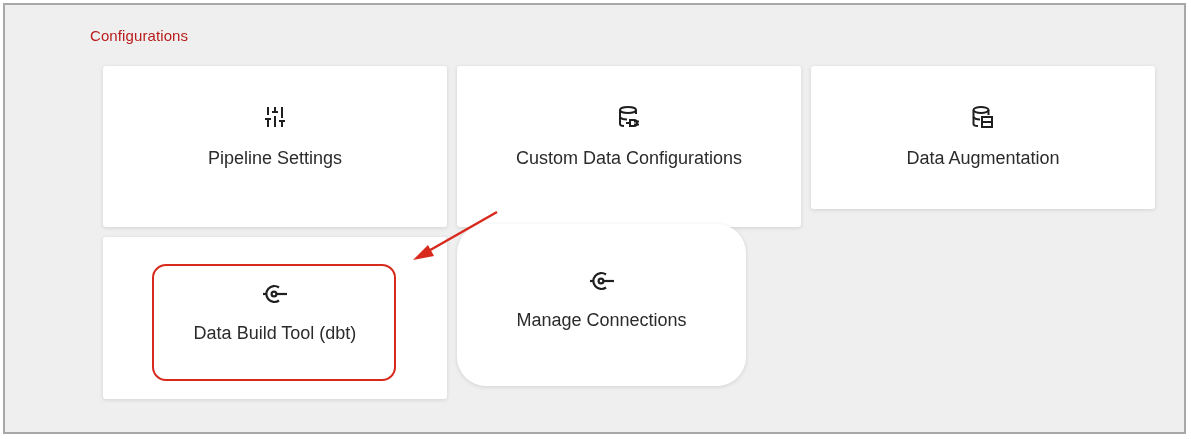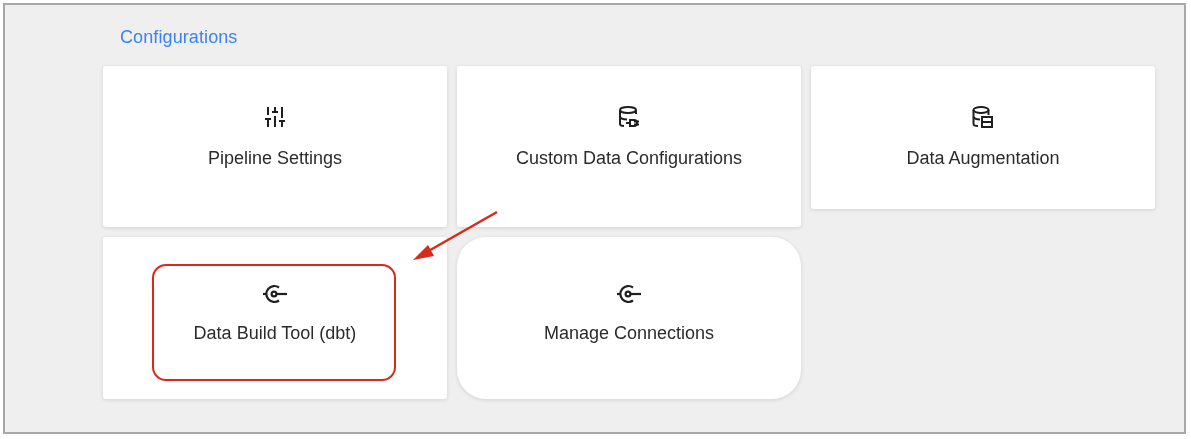--- a/index.html
+++ b/index.html
@@ -6,22 +6,22 @@
   body {
     width: 1191px; height: 439px; background: #ffffff;
     font-family: "Liberation Sans", "DejaVu Sans", sans-serif;
     position: relative; overflow: hidden;
   }
   .frame {
     position: absolute; left: 3px; top: 3px; width: 1183px; height: 431px;
     background: #efefef; border: 2px solid #a8a8a8; box-sizing: border-box;
   }
   .section-title {
-    position: absolute; left: 120px; top: 27px;
-    font-size: 18px; color: #3b82f6; letter-spacing: 0.1px;
+    position: absolute; left: 90px; top: 27px;
+    font-size: 15px; color: #b91c1c; letter-spacing: 0.1px;
   }
   .card {
     position: absolute; background: #ffffff; border-radius: 3px;
     box-shadow: 0 1px 4px rgba(0,0,0,0.12);
     display: flex; flex-direction: column; align-items: center;
     cursor: pointer;
   }
   .card .icon { margin-top: 38px; width: 26px; height: 26px; display: flex; align-items: center; justify-content: center; }
   .card .label { margin-top: 18px; font-size: 18px; color: #2b2b2b; }
   .highlight {
@@ -90,21 +90,21 @@
     <svg width="26" height="22" viewBox="0 0 26 22" fill="none" stroke="#1f1f1f" stroke-width="2.2">
       <line x1="1" y1="11" x2="5" y2="11"></line>
       <path d="M17 4.5 A8 8 0 1 0 17 17.5"></path>
       <circle cx="12" cy="11" r="2.4"></circle>
       <line x1="14.4" y1="11" x2="25" y2="11"></line>
     </svg>
   </span>
   <span class="label" style="margin-top:16px;">Data Build Tool (dbt)</span>
 </div>
 
-<div class="card" style="left:457px; top:237px; width:344px; height:162px;border-radius:29px;">
+<div class="card" style="left:457px; top:224px; width:289px; height:162px;border-radius:29px;">
   <span class="icon" style="margin-top:44px;">
     <svg width="26" height="22" viewBox="0 0 26 22" fill="none" stroke="#1f1f1f" stroke-width="2.2">
       <line x1="1" y1="11" x2="5" y2="11"></line>
       <path d="M17 4.5 A8 8 0 1 0 17 17.5"></path>
       <circle cx="12" cy="11" r="2.4"></circle>
       <line x1="14.4" y1="11" x2="25" y2="11"></line>
     </svg>
   </span>
   <span class="label" style="margin-top:16px;">Manage Connections</span>
 </div>

